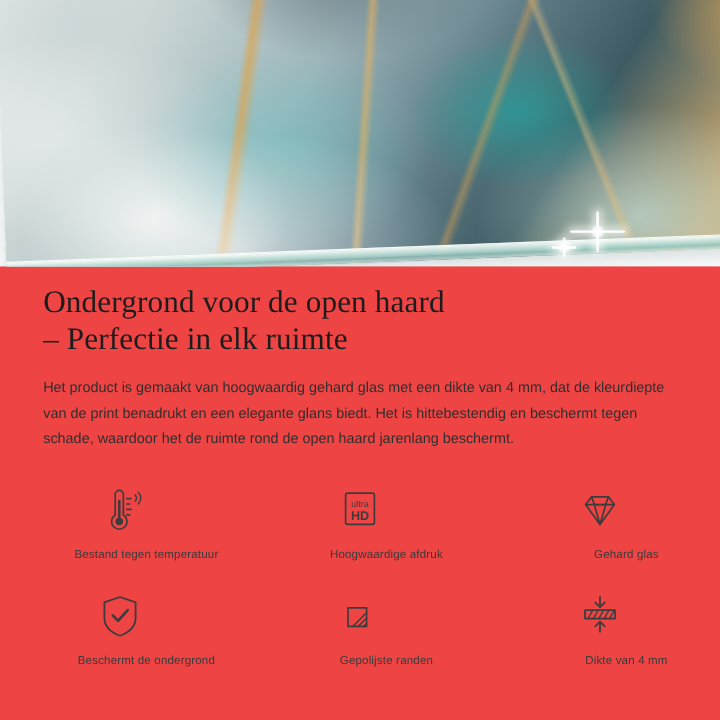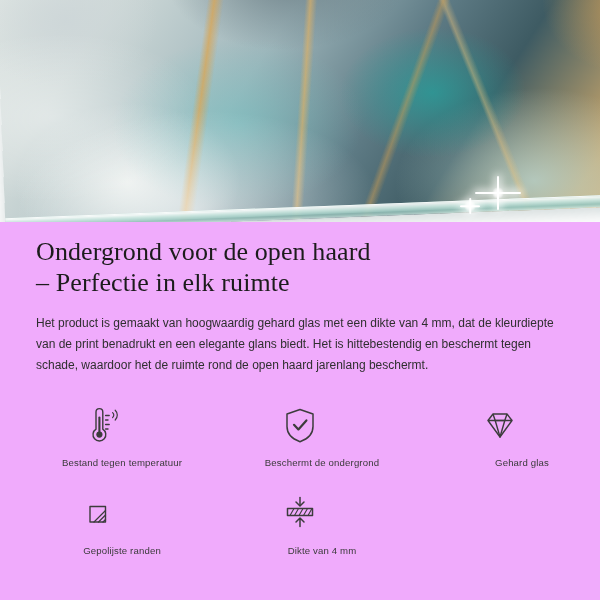--- a/index.html
+++ b/index.html
@@ -10,21 +10,21 @@
     width: 600px;
     height: 600px;
     background: #ffffff;
     font-family: "Liberation Sans", sans-serif;
     overflow: hidden;
   }
   .page {
     position: relative;
     width: 600px;
     height: 600px;
-    background: #f0abfc;
+    background: #ef4444;
   }
 
   
   .hero {
     position: relative;
     width: 600px;
     height: 222px;
     overflow: hidden;
     background: #ffffff;
   }
@@ -248,43 +248,53 @@
             <circle cx="19.4" cy="31.6" r="3.1" fill="#3c3c3c" stroke="none"></circle>
             <path d="M19.4 14.5v14.6" stroke-width="2.1"></path>
             <path d="M25.6 12.5h3.6M25.6 17h2.4M25.6 21.5h3.6M25.6 26h2.4"></path>
             <path d="M32.6 9.6c1.6 1.4 1.6 3.6 0 5M35.2 7.2c2.8 2.6 2.8 7 0 9.8" stroke-width="1.2"></path>
           </g>
         </svg>
       </span>
       <span class="caption">Bestand tegen temperatuur</span>
     </div>
 
-
-    <div class="feature">
-      <span class="glyph">
-        <svg width="42" height="44" viewBox="0 0 42 44">
-          <path d="M21 6.5 34 11v12.6c0 7.8-5.6 12.6-13 15.2-7.4-2.6-13-7.4-13-15.2V11z" fill="none" stroke="#3c3c3c" stroke-width="1.5" stroke-linejoin="round"></path>
-          <path d="M15 21.8l4.4 4.6 8-9" fill="none" stroke="#3c3c3c" stroke-width="2.2" stroke-linecap="round" stroke-linejoin="round"></path>
-        </svg>
-      </span>
-      <span class="caption">Beschermt de ondergrond</span>
+    <div class="feature">
+      <span class="glyph">
+        <svg width="40" height="42" viewBox="0 0 40 42">
+          <rect x="8" y="7" width="24" height="26" rx="1.5" fill="none" stroke="#3c3c3c" stroke-width="1.4"></rect>
+          <text x="20" y="18.5" text-anchor="middle" font-family="Liberation Sans, sans-serif" font-size="7.4" fill="#3c3c3c">ultra</text>
+          <text x="20" y="29" text-anchor="middle" font-family="Liberation Sans, sans-serif" font-size="10.5" font-weight="bold" fill="#3c3c3c">HD</text>
+        </svg>
+      </span>
+      <span class="caption">Hoogwaardige afdruk</span>
     </div>
 
     <div class="feature">
       <span class="glyph">
         <svg width="44" height="40" viewBox="0 0 44 40">
           <g fill="none" stroke="#3c3c3c" stroke-width="1.4" stroke-linejoin="round">
             <path d="M10 15.5h24L22 32z"></path>
             <path d="M10 15.5 15 9h14l5 6.5"></path>
             <path d="M15 9l2.2 6.5L22 32l4.8-16.5L29 9"></path>
             <path d="M17.2 15.5h9.6"></path>
           </g>
         </svg>
       </span>
       <span class="caption">Gehard glas</span>
+    </div>
+
+    <div class="feature">
+      <span class="glyph">
+        <svg width="42" height="44" viewBox="0 0 42 44">
+          <path d="M21 6.5 34 11v12.6c0 7.8-5.6 12.6-13 15.2-7.4-2.6-13-7.4-13-15.2V11z" fill="none" stroke="#3c3c3c" stroke-width="1.5" stroke-linejoin="round"></path>
+          <path d="M15 21.8l4.4 4.6 8-9" fill="none" stroke="#3c3c3c" stroke-width="2.2" stroke-linecap="round" stroke-linejoin="round"></path>
+        </svg>
+      </span>
+      <span class="caption">Beschermt de ondergrond</span>
     </div>
 
     <div class="feature">
       <span class="glyph">
         <svg width="40" height="40" viewBox="0 0 40 40">
           <path d="M10 29V13.5L25.5 13.5V29z" fill="none" stroke="#3c3c3c" stroke-width="1.4" stroke-linejoin="round"></path>
           <path d="M14 29l11.5-11.5M18.5 29L25.5 22M23 29l2.5-2.5" fill="none" stroke="#3c3c3c" stroke-width="1.2" stroke-linecap="round"></path>
         </svg>
       </span>
       <span class="caption">Gepolijste randen</span>

